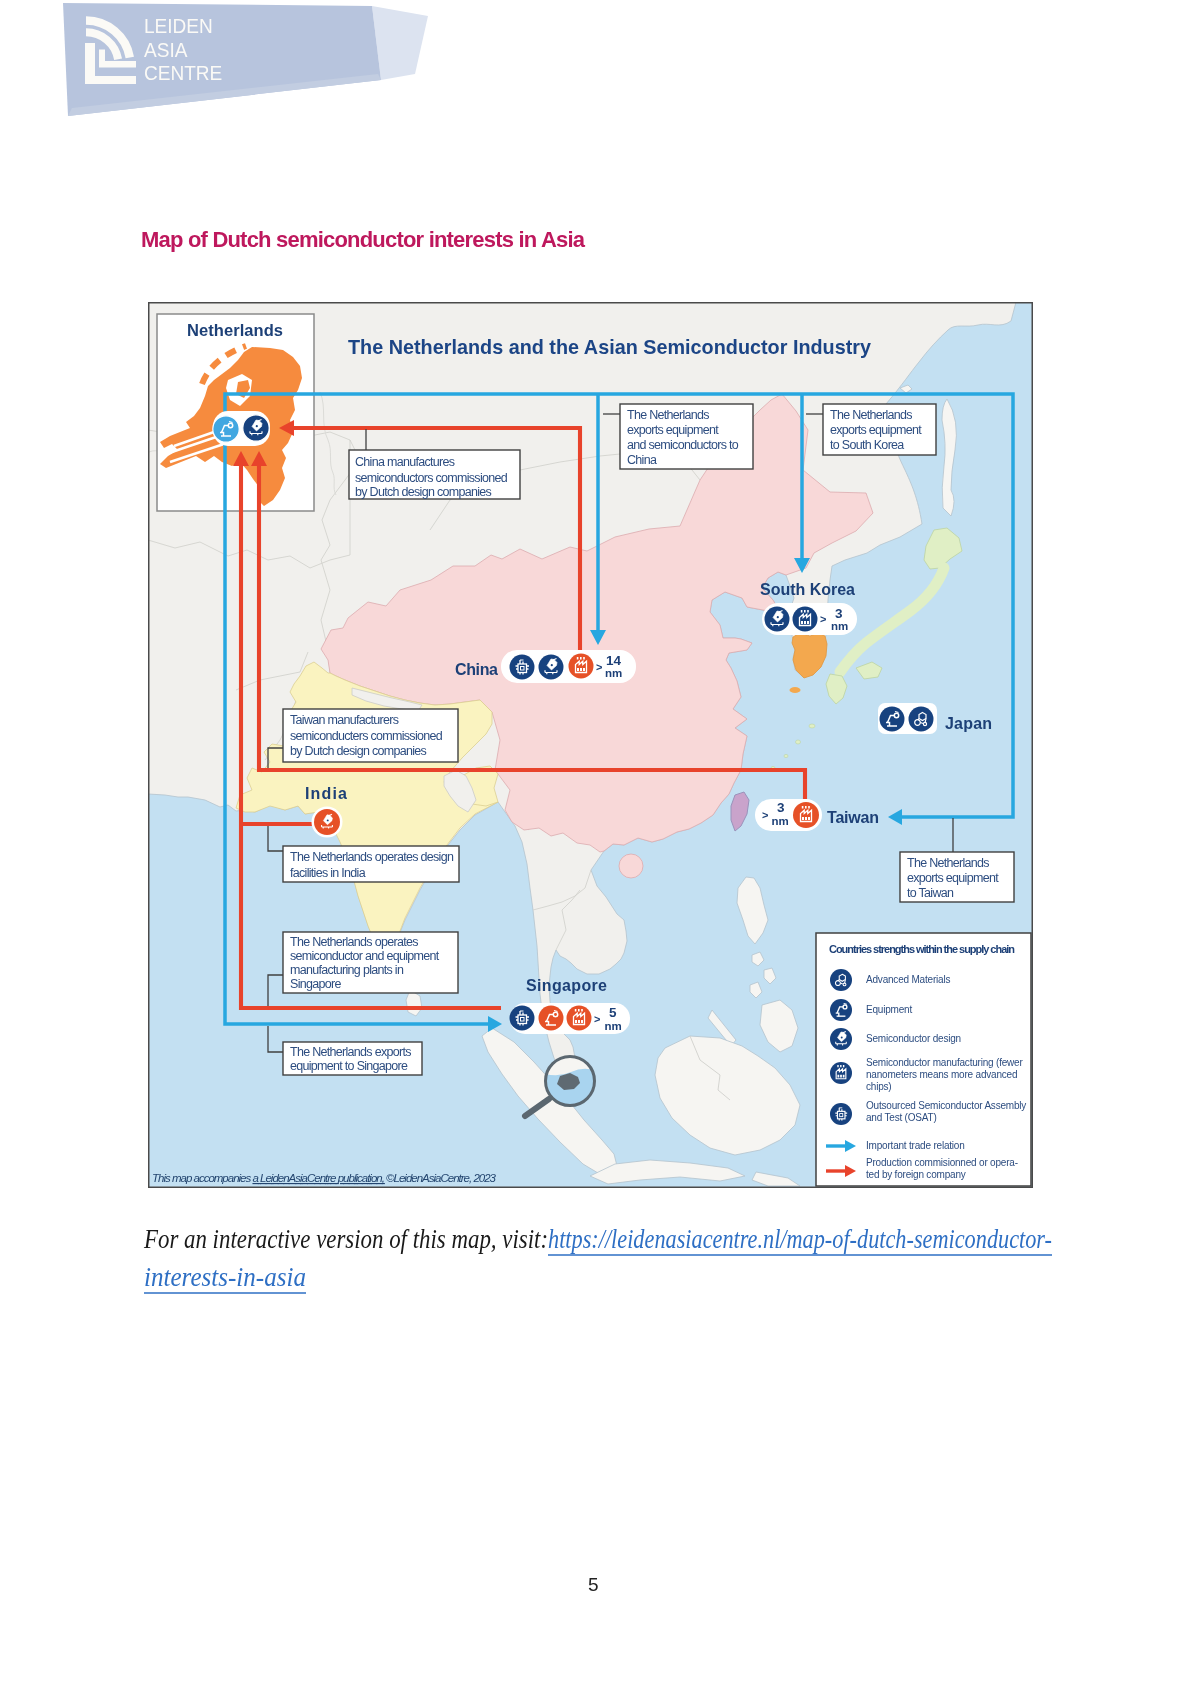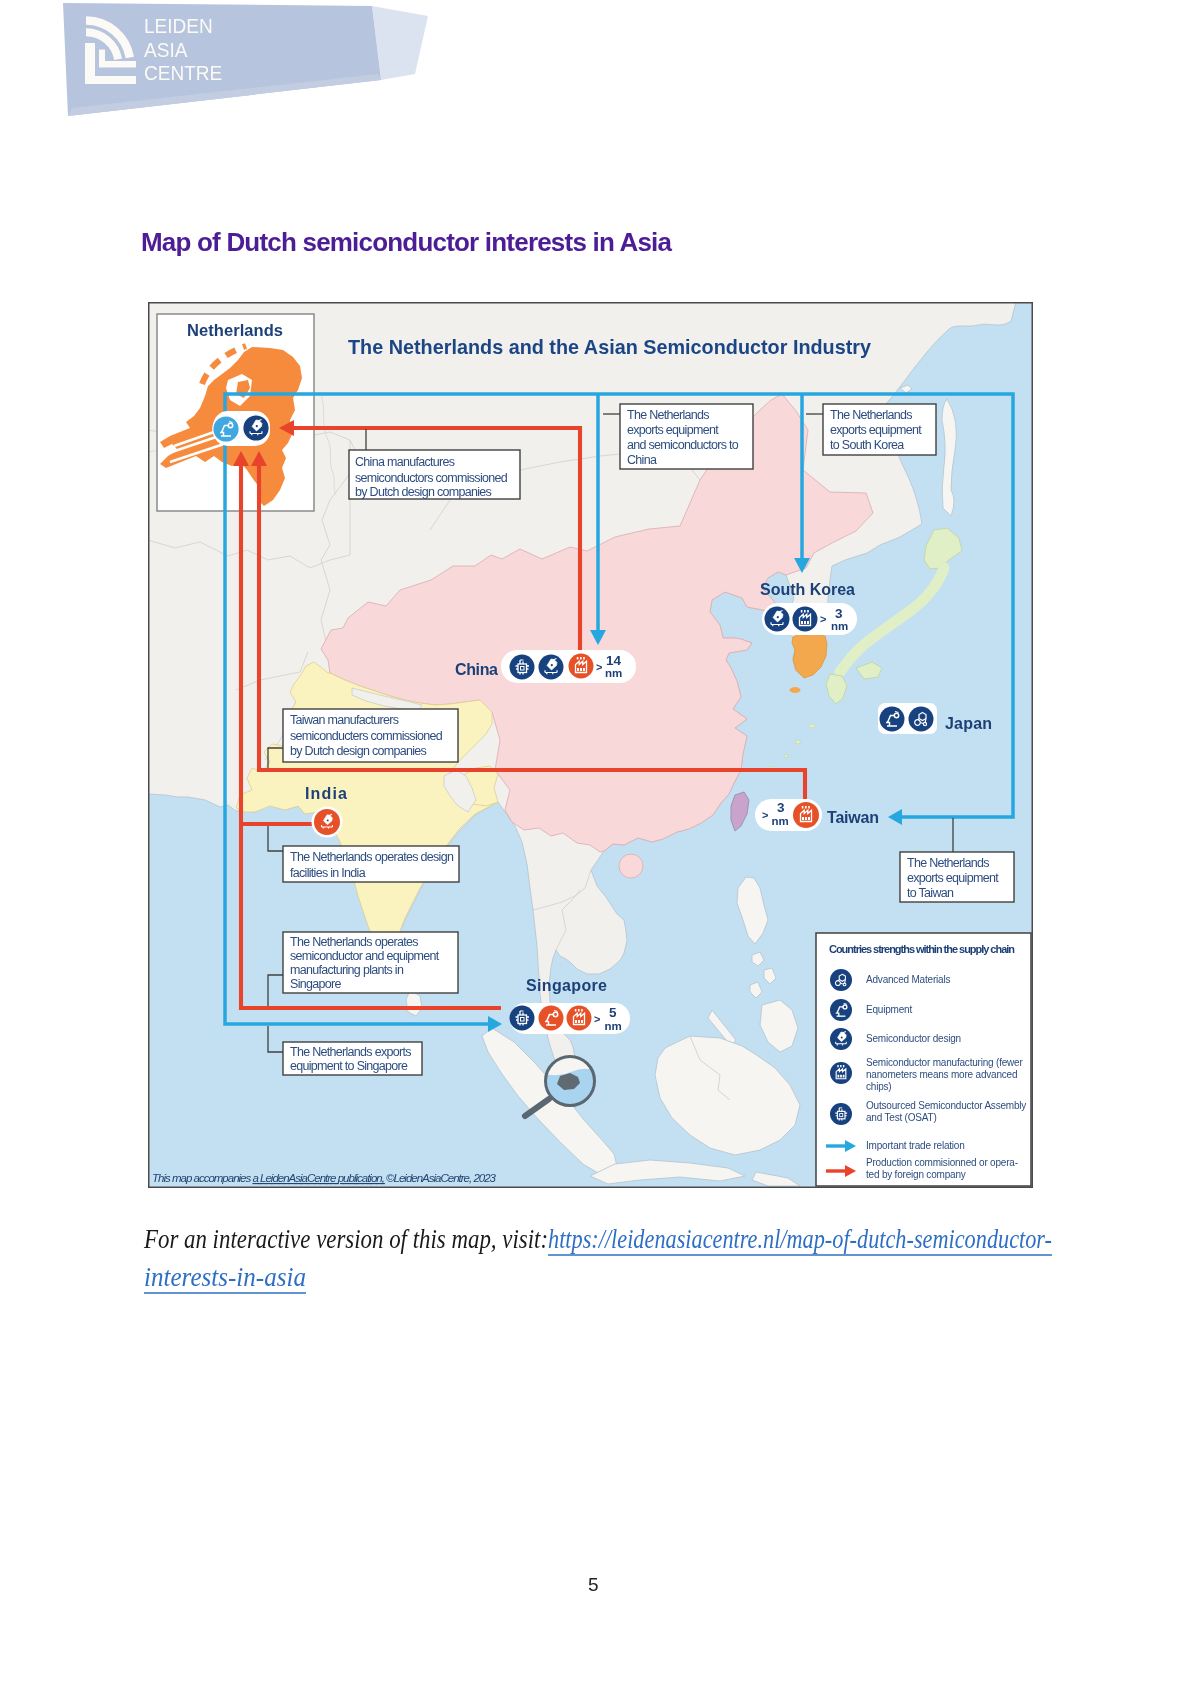--- a/index.html
+++ b/index.html
@@ -1,18 +1,18 @@
 <!DOCTYPE html>
 <html><head>
 <meta charset="utf-8">
 <style>
   html,body{margin:0;padding:0;background:#ffffff;}
   body{width:1190px;height:1683px;position:relative;font-family:"Liberation Sans",sans-serif;overflow:hidden;}
   .abs{position:absolute;}
-  #title{left:141px;top:227px;font-size:26px;font-weight:bold;color:#4c1d95;letter-spacing:-0.8px;}
+  #title{left:141px;top:227px;font-size:22px;font-weight:bold;color:#be185d;letter-spacing:-0.8px;}
   #pageno{left:588px;top:1574px;font-size:19px;color:#222;}
 </style>
 </head>
 <body>
 
 <svg class="abs" style="left:0;top:0" width="460" height="150" viewBox="0 0 460 150">
   <polygon points="372,6 428,16 415,74 381,80" fill="#dce3f0"></polygon>
   <polygon points="63,3 372,6 381,80 68,116" fill="#b7c4dd"></polygon>
   <polygon points="72,108 378,74 381,80 68,116" fill="#c2cde1"></polygon>
   <g stroke="#fbfaf6" fill="none">

